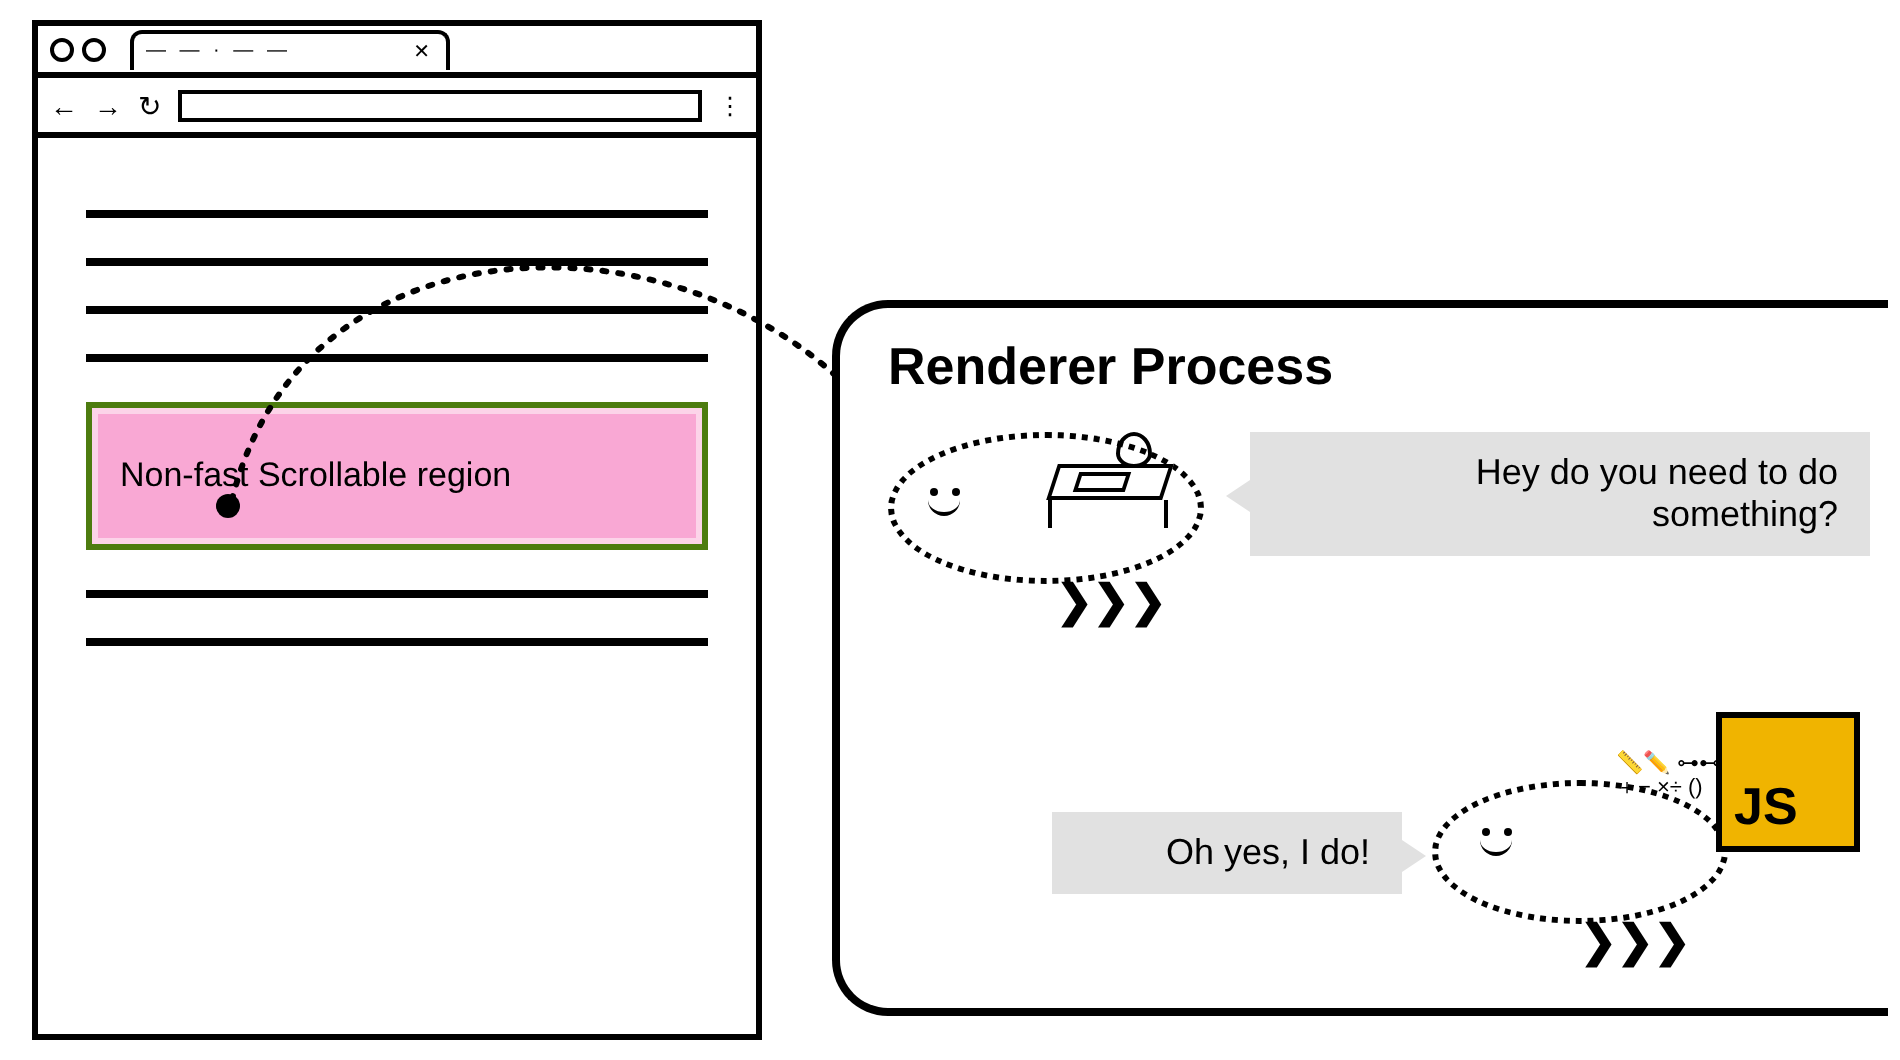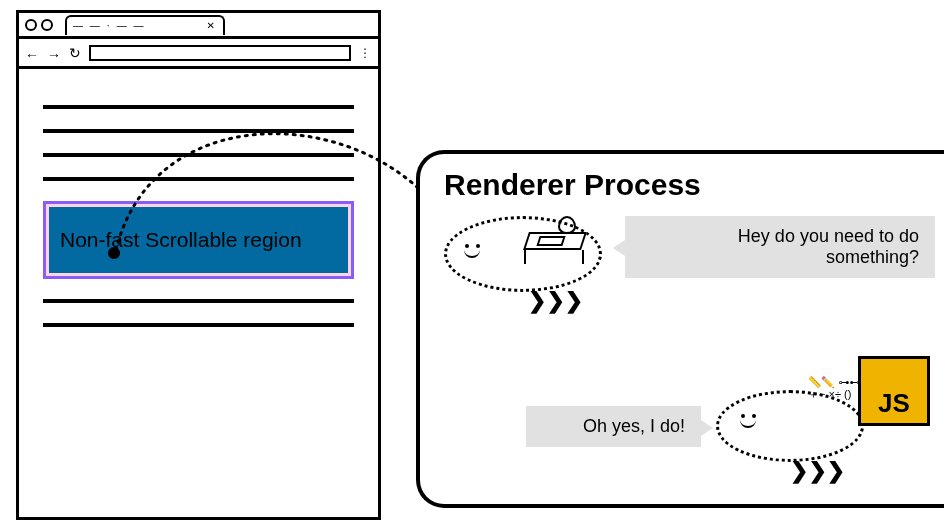--- a/index.html
+++ b/index.html
@@ -49,42 +49,42 @@
   }
   .addrbar {
     flex: 1; height: 16px; border: 2px solid #000;
   }
   .dots { letter-spacing: 1px; font-size: 12px; }
   .page { padding: 16px 24px; }
   .textline {
     height: 4px; background: #000; margin: 20px 0;
   }
   .nfsr {
-    border: 3px solid #8b5cf6;
-    background: #0369a1;
+    border: 3px solid #4d7c0f;
+    background: #f9a8d4;
     padding: 24px 14px;
     margin: 14px 0;
     box-shadow: 0 0 0 3px #fcd4e9 inset;
-    font-size: 21px;
+    font-size: 17px;
   }
   
   .renderer {
     position: absolute;
     left: 416px; top: 150px;
     width: 528px; height: 358px;
     border: 4px solid #000;
     border-right: none;
     border-top-left-radius: 28px;
     border-bottom-left-radius: 28px;
     background: #fff;
     padding: 14px 10px 10px 24px;
   }
   .renderer h2 {
     margin: 0 0 4px 0;
-    font-size: 30px;
+    font-size: 26px;
     font-weight: 600;
   }
   .bubble {
     background: #e1e1e1;
     position: absolute;
     font-size: 18px;
     padding: 10px 16px;
     text-align: right;
   }
   .bubble.b1 { left: 625px; top: 216px; width: 310px; }
@@ -104,21 +104,21 @@
     right: -12px; top: 14px;
     border-left: 12px solid #e1e1e1;
   }
   .jsbox {
     position: absolute;
     left: 858px; top: 356px;
     width: 72px; height: 70px;
     background: #f0b400;
     border: 3px solid #000;
     font-size: 26px; font-weight: 700;
-    display: flex; align-items: flex-end; justify-content: center;
+    display: flex; align-items: flex-end; justify-content: flex-start;
     padding: 4px 6px;
   }
   
   .ellipse {
     position: absolute;
     border: 3px dotted #000;
     border-radius: 50%;
   }
   .ellipse.e1 { left: 444px; top: 216px; width: 158px; height: 76px; }
   .ellipse.e2 { left: 716px; top: 390px; width: 148px; height: 72px; }

